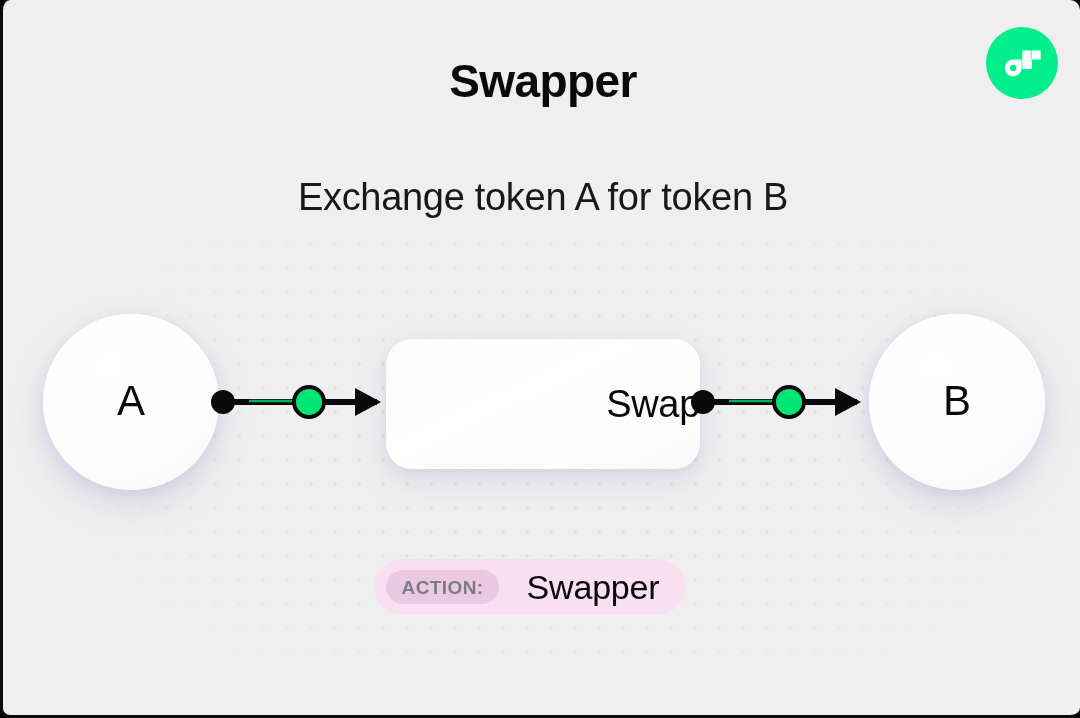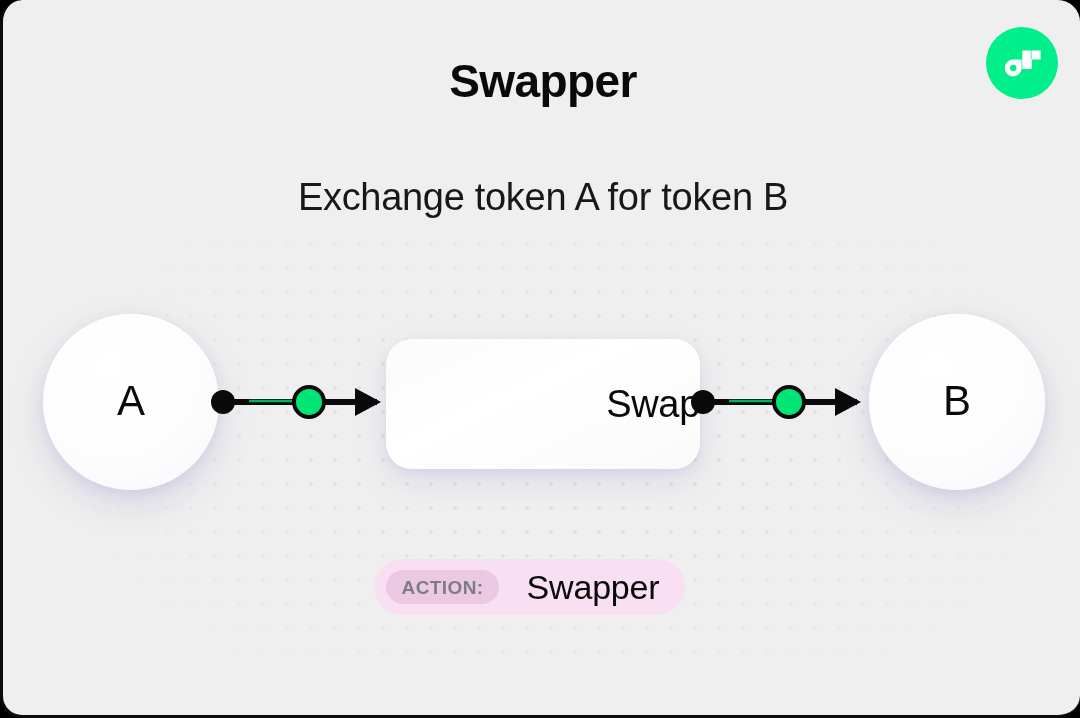--- a/index.html
+++ b/index.html
@@ -17,21 +17,21 @@
   #canvas {
     position: relative;
     width: 1080px;
     height: 718px;
     background: #efefef;
     box-sizing: border-box;
     border-left: 3px solid #0c0c0c;
     border-bottom: 3px solid #0c0c0c;
     border-top: 0;
     border-right: 0;
-    border-radius: 22px;
+    border-radius: 10px;
     overflow: hidden;
   }
 
   
   #dot-grid {
     position: absolute;
     left: 0;
     top: 228px;
     width: 1080px;
     height: 430px;

